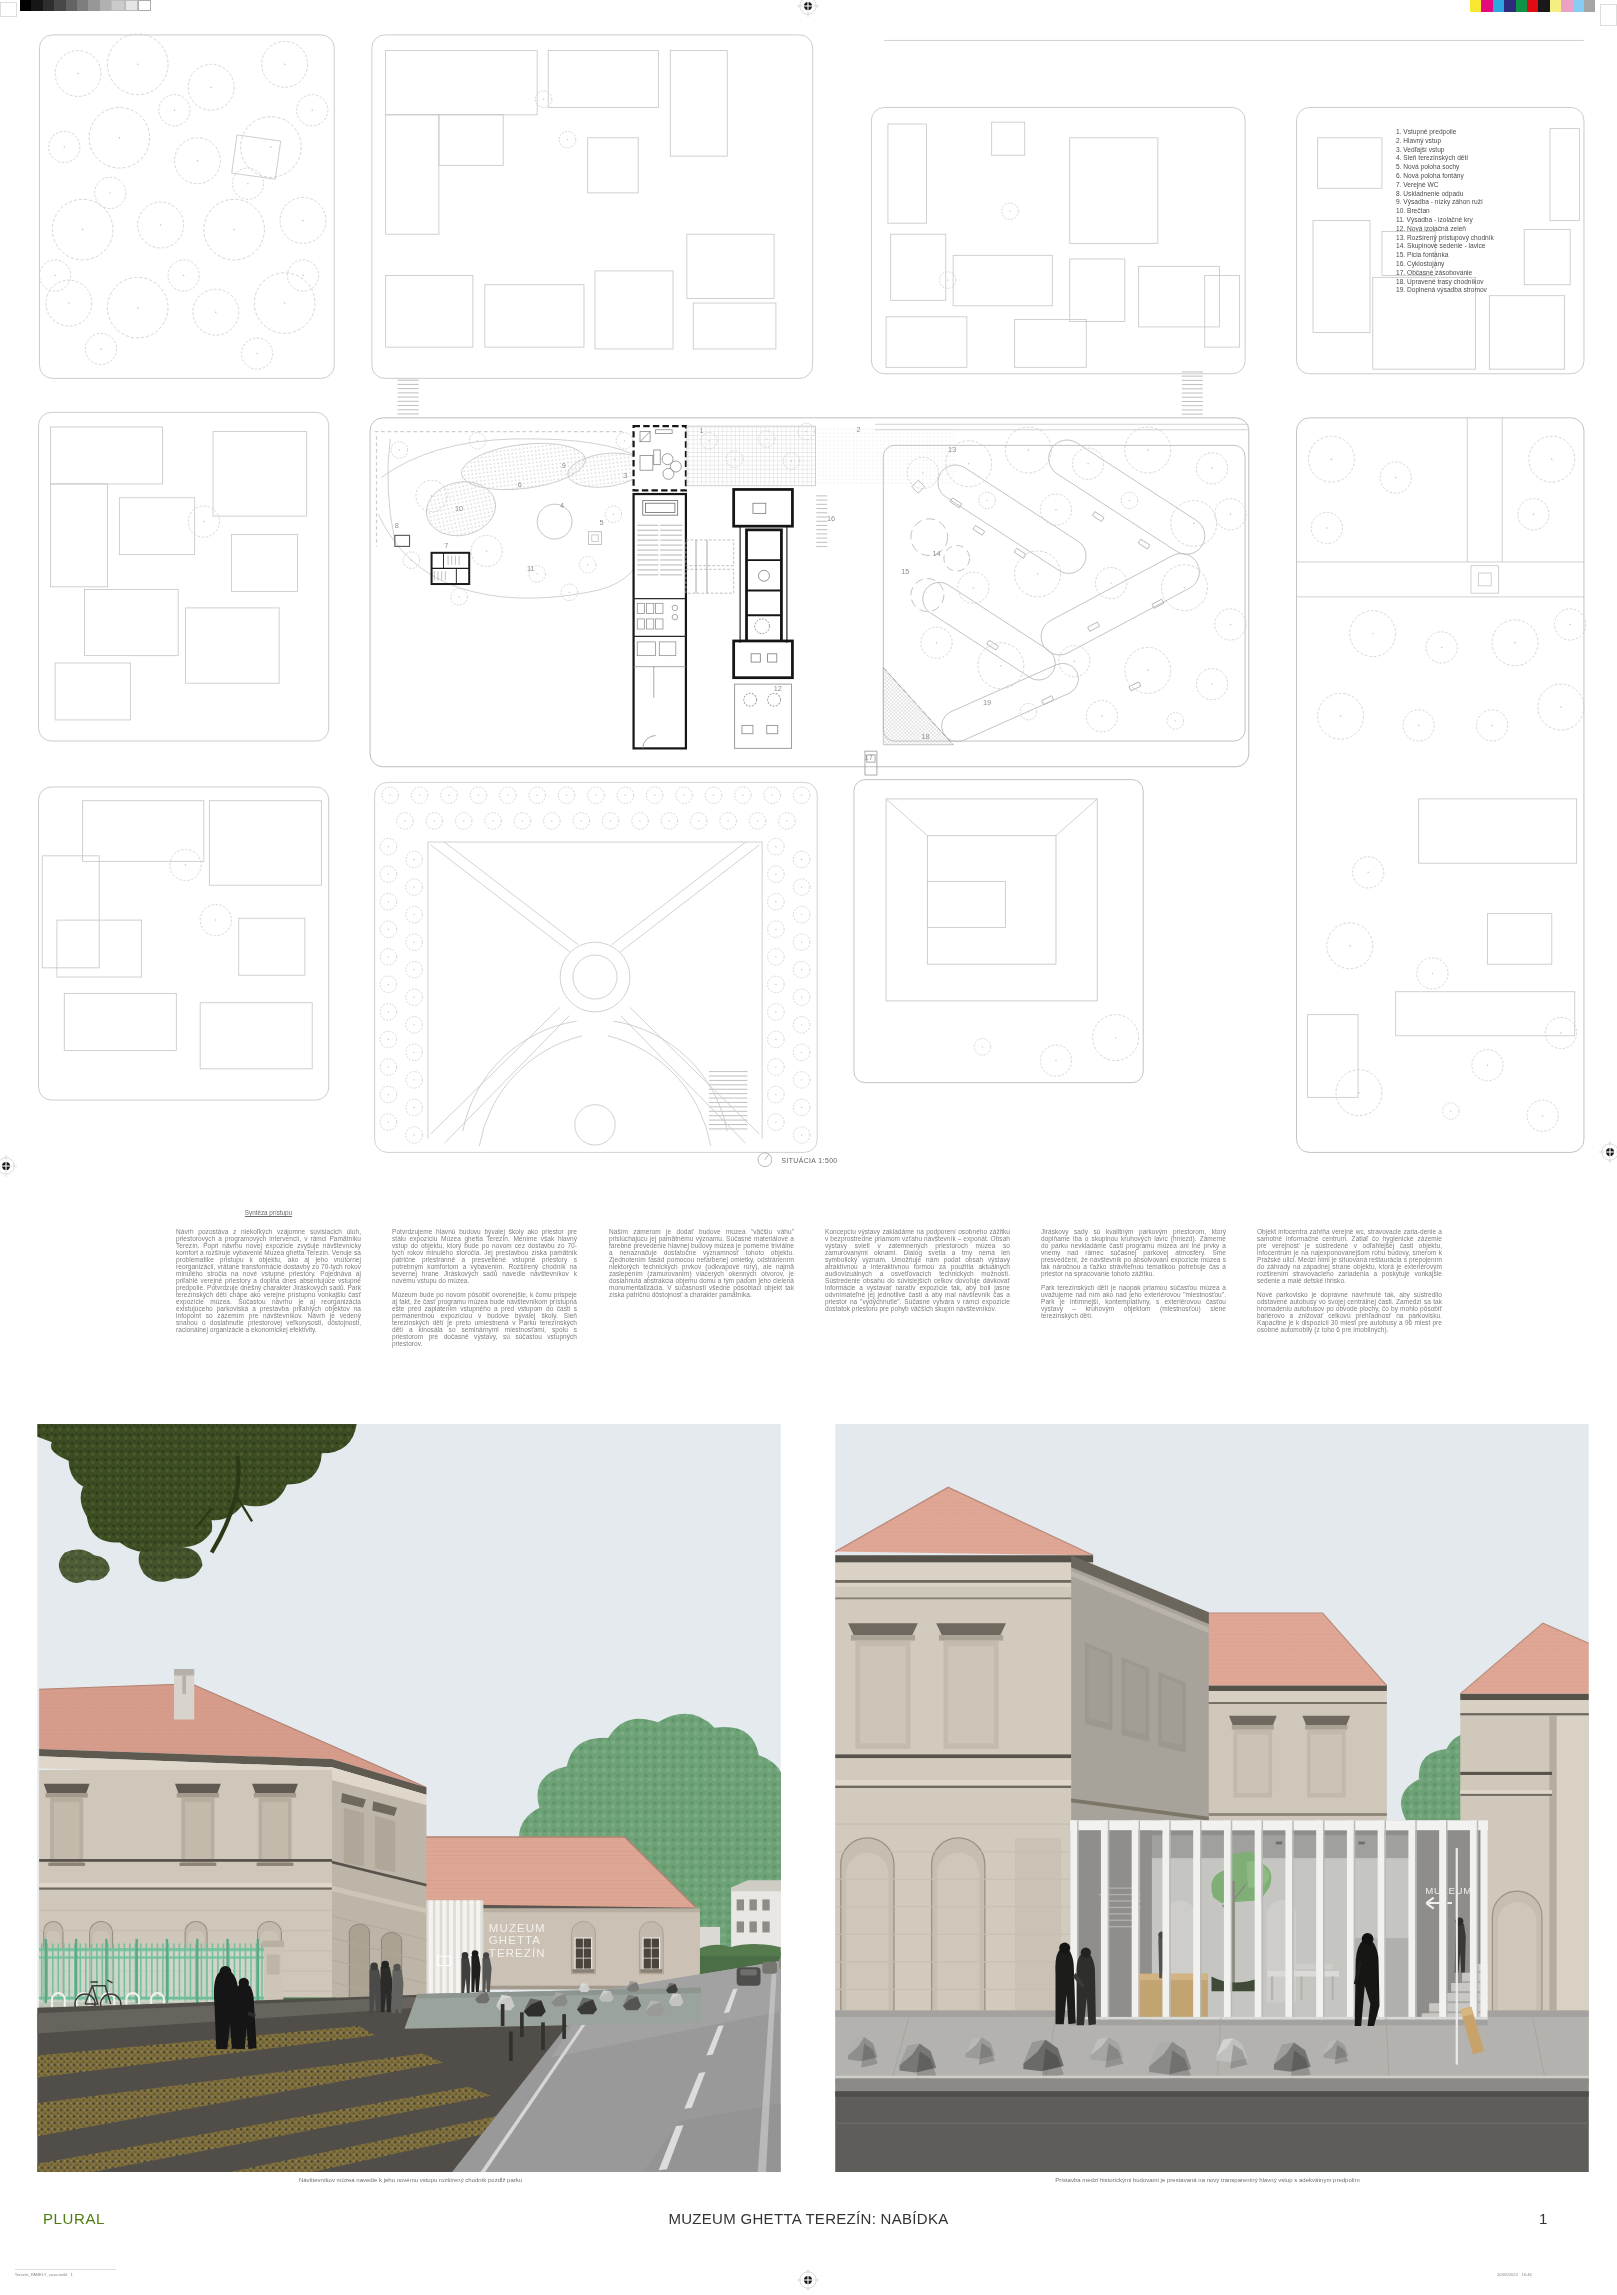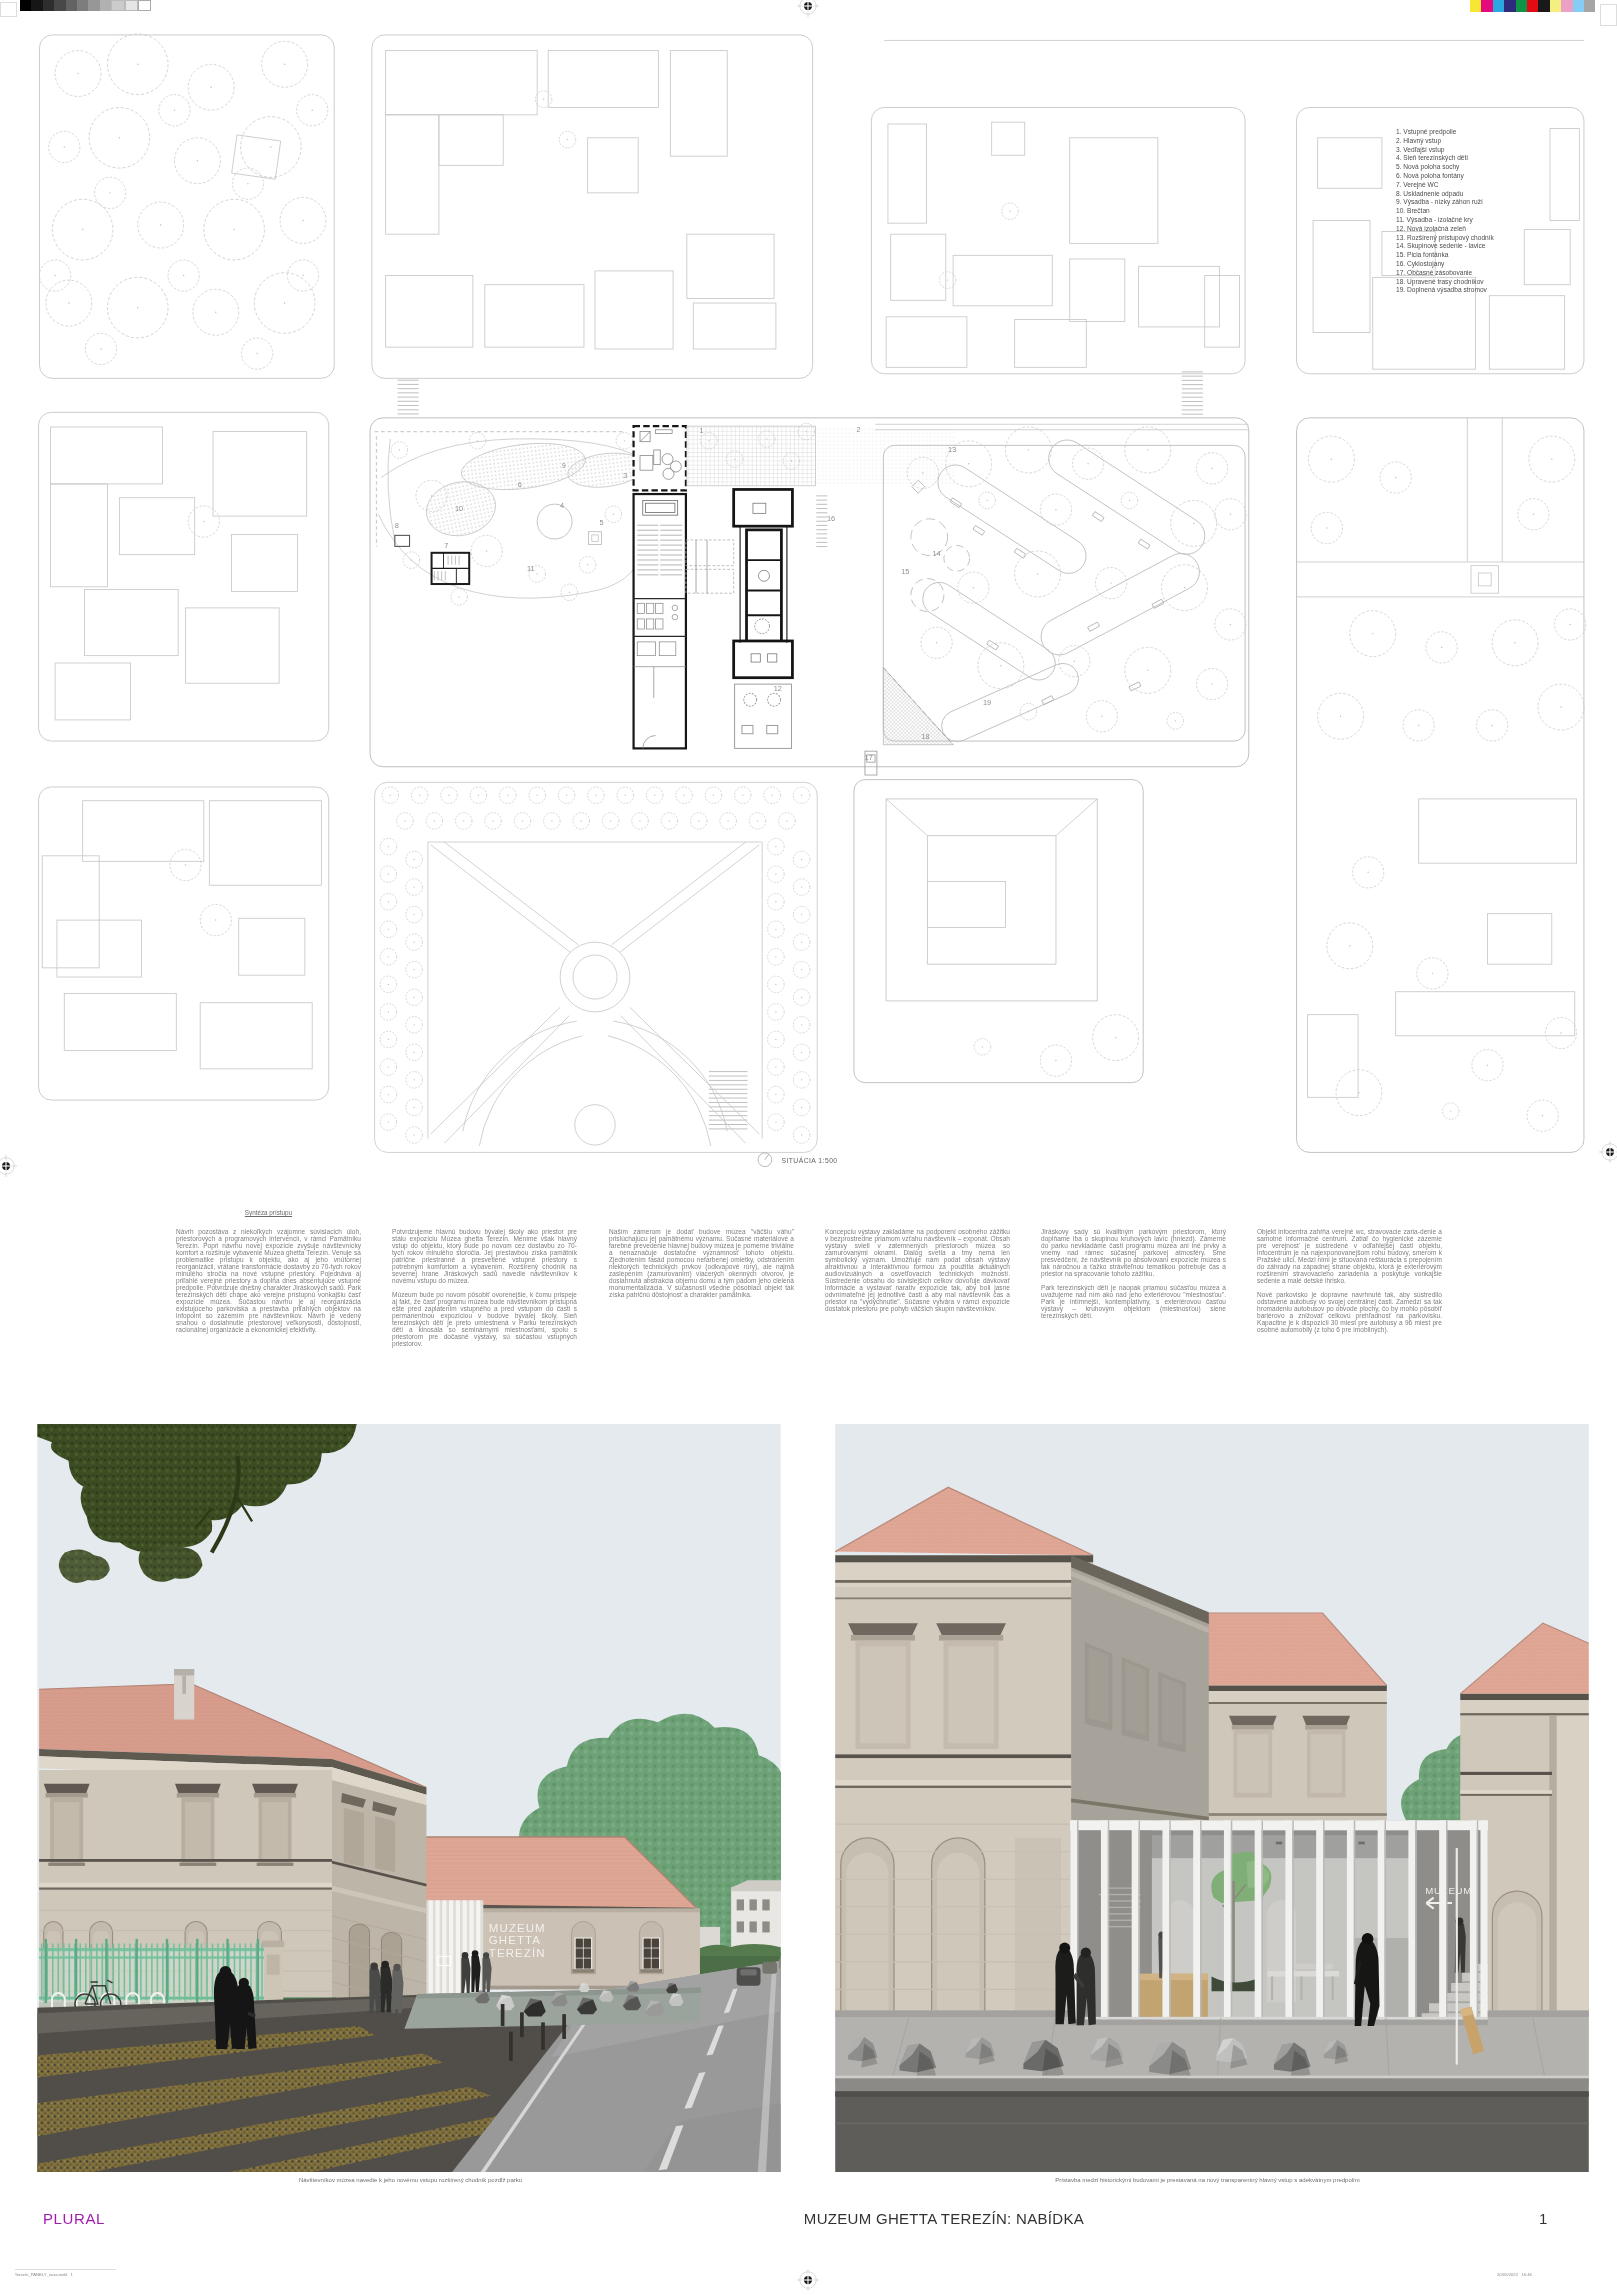--- a/index.html
+++ b/index.html
@@ -1324,22 +1324,22 @@
 
 <rect x="0" y="727" width="821" height="88" fill="#5e5d5a"></rect>
 <rect x="0" y="727" width="821" height="6" fill="#504f4c"></rect>
 <path d="M0 762 h821" stroke="#6a6966" stroke-width="2"></path>
 </svg>
 
 <div class="abs" style="left:227px;top:2177px;width:367px;text-align:center;font-size:6px;color:#6f6f6f">Návštevníkov múzea navedie k jeho novému vstupu rozšírený chodník pozdĺž parku</div>
 
 <div class="abs" style="left:1019px;top:2177px;width:377px;text-align:center;font-size:6px;color:#6f6f6f">Prístavba medzi historickými budovami je prestavaná na nový transparentný hlavný vstup s adekvátnym predpolím</div>
 
-<div class="abs" style="left:43px;top:2210px;font-size:15px;color:#a21caf;letter-spacing:0.6px">PLURAL</div>
-
-<div class="abs" style="left:533px;top:2210px;width:551px;text-align:right;font-size:15px;color:#333;letter-spacing:0.3px">MUZEUM GHETTA TEREZÍN: NABÍDKA</div>
+<div class="abs" style="left:43px;top:2210px;font-size:15px;color:#4d7c0f;letter-spacing:0.6px">PLURAL</div>
+
+<div class="abs" style="left:533px;top:2210px;width:551px;text-align:center;font-size:15px;color:#333;letter-spacing:0.3px">MUZEUM GHETTA TEREZÍN: NABÍDKA</div>
 
 <div class="abs" style="left:1534px;top:2210px;width:18.4px;text-align:center;font-size:15px;color:#333">1</div>
 
 <div class="abs" style="left:14.7px;top:2269px;width:101px;font-size:4.2px;color:#888;border-top:0.5px solid #ddd;padding-top:1.8px">Terezín_PANELY_zuza.indd&nbsp;&nbsp;&nbsp;1</div>
 
 <div class="abs" style="left:1497px;top:2272px;width:83px;font-size:4.2px;color:#888">20/05/2022&nbsp;&nbsp;&nbsp;16:46</div>
 
 
 </body></html>

